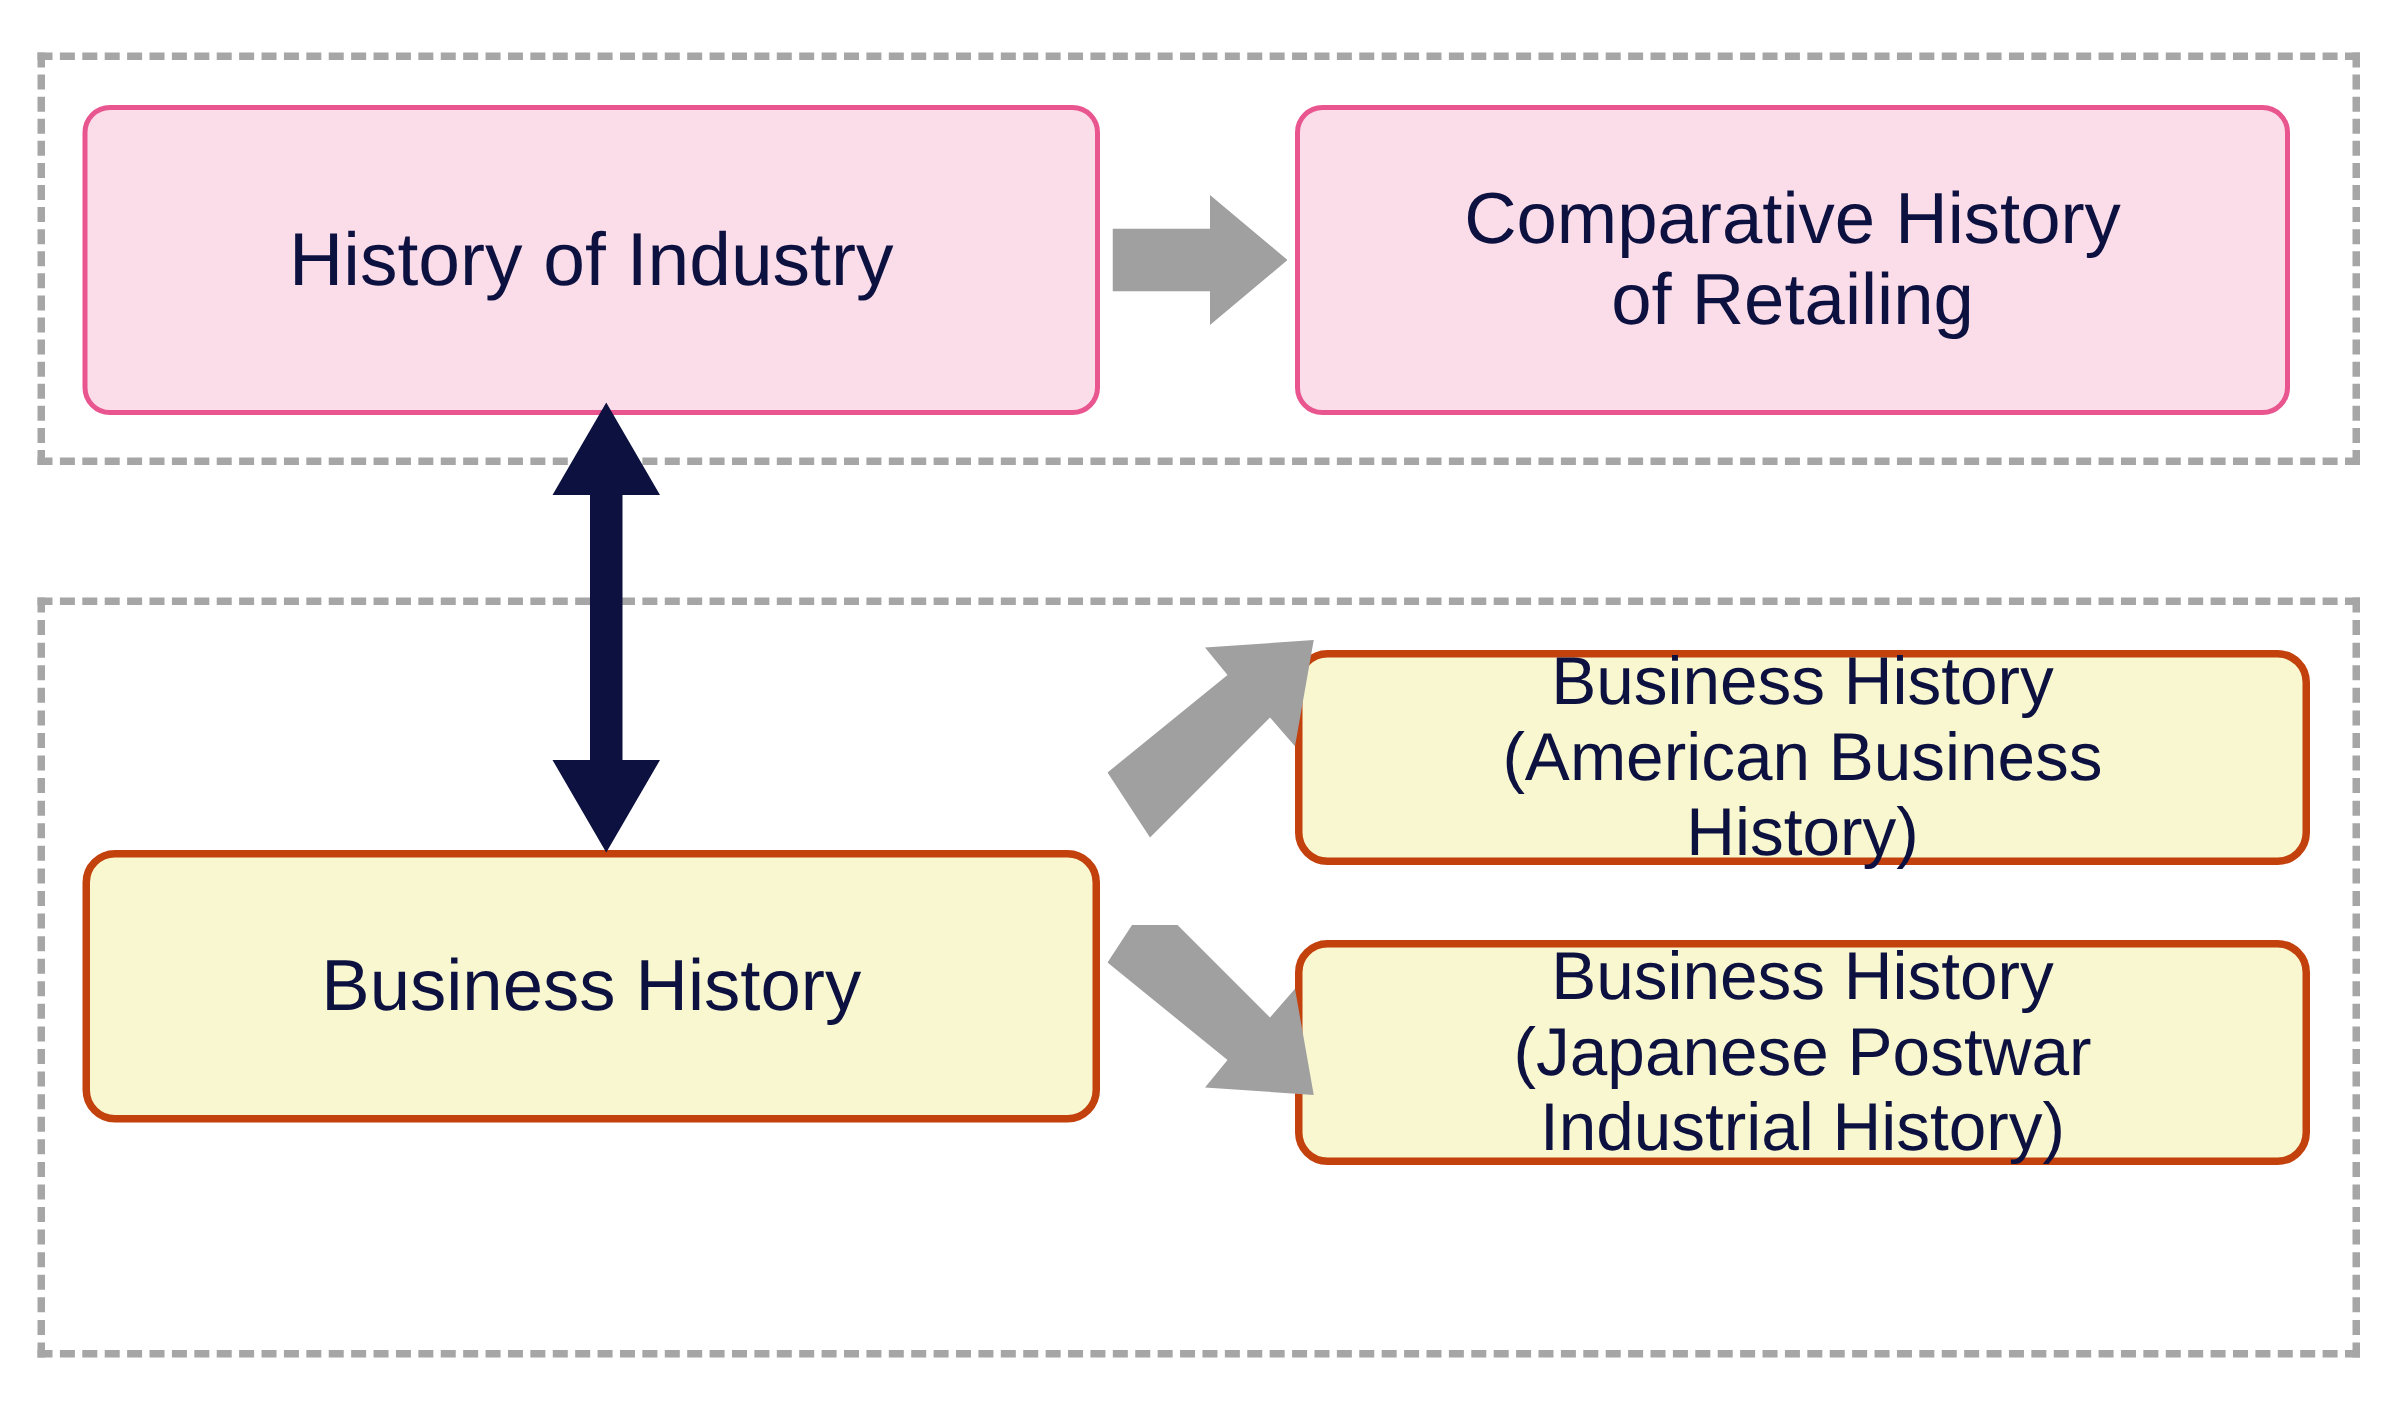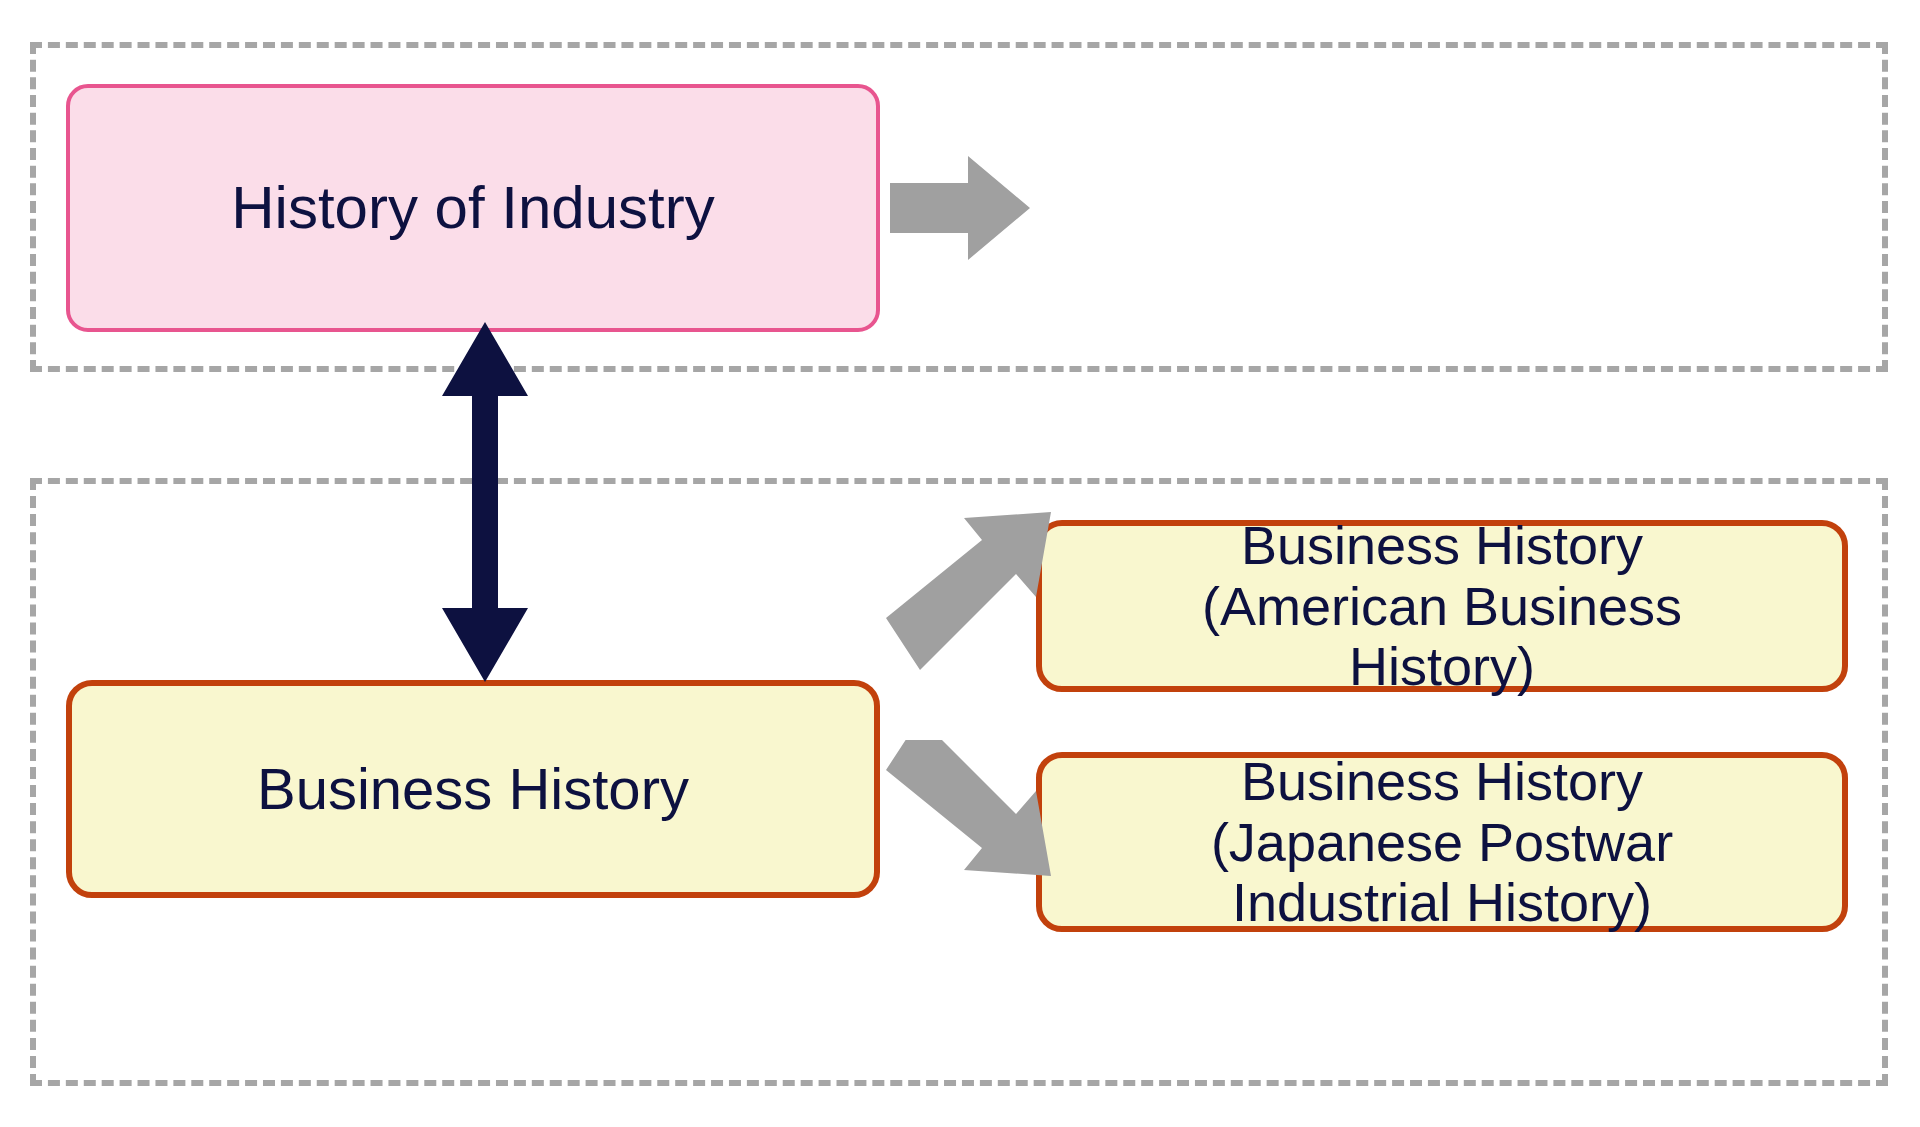--- a/index.html
+++ b/index.html
@@ -134,20 +134,22 @@
 <body>
 
 <div id="canvas">
 
   <div class="group-box" id="group-industry"></div>
 
   <div class="group-box" id="group-business"></div>
 
   <div class="node pink" id="node-history-of-industry">History of Industry</div>
 
+  <div class="node pink" id="node-comparative-history">Comparative History
+of Retailing</div>
 
   <div class="node yellow" id="node-business-history">Business History</div>
 
   <div class="node yellow" id="node-business-history-american">Business History
 (American Business
 History)</div>
 
   <div class="node yellow" id="node-business-history-japanese">Business History
 (Japanese Postwar
 Industrial History)</div>

